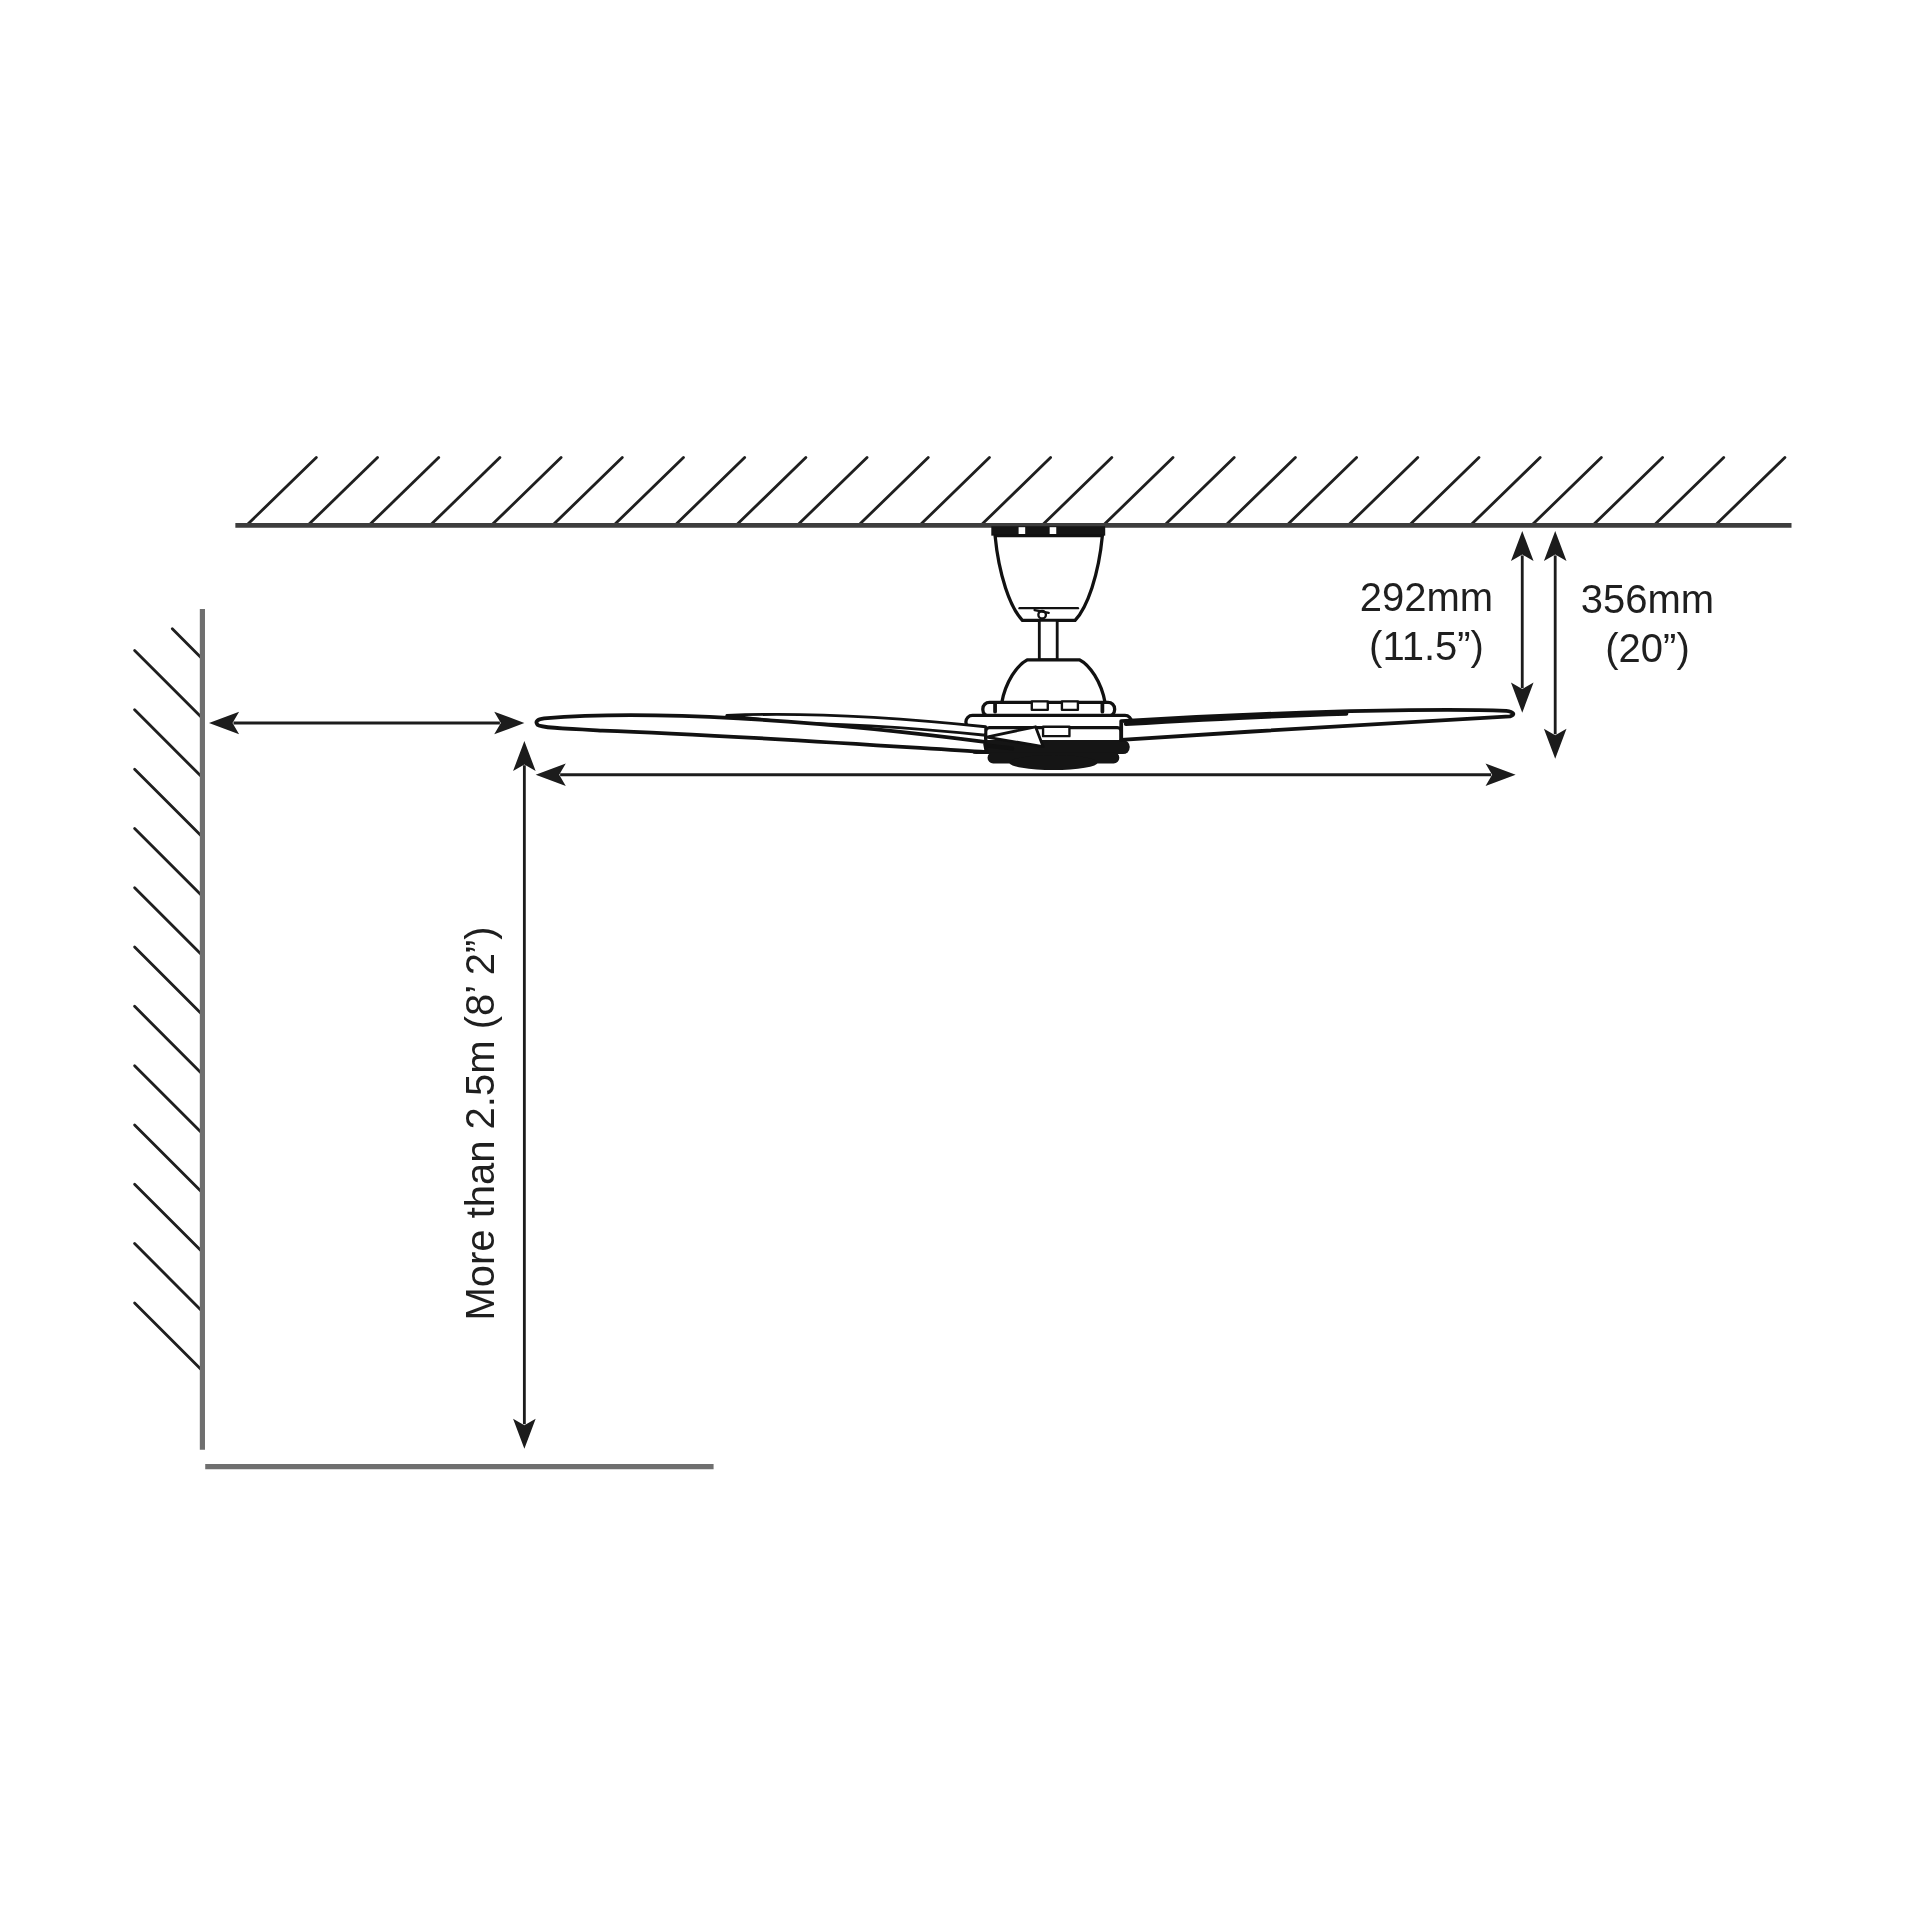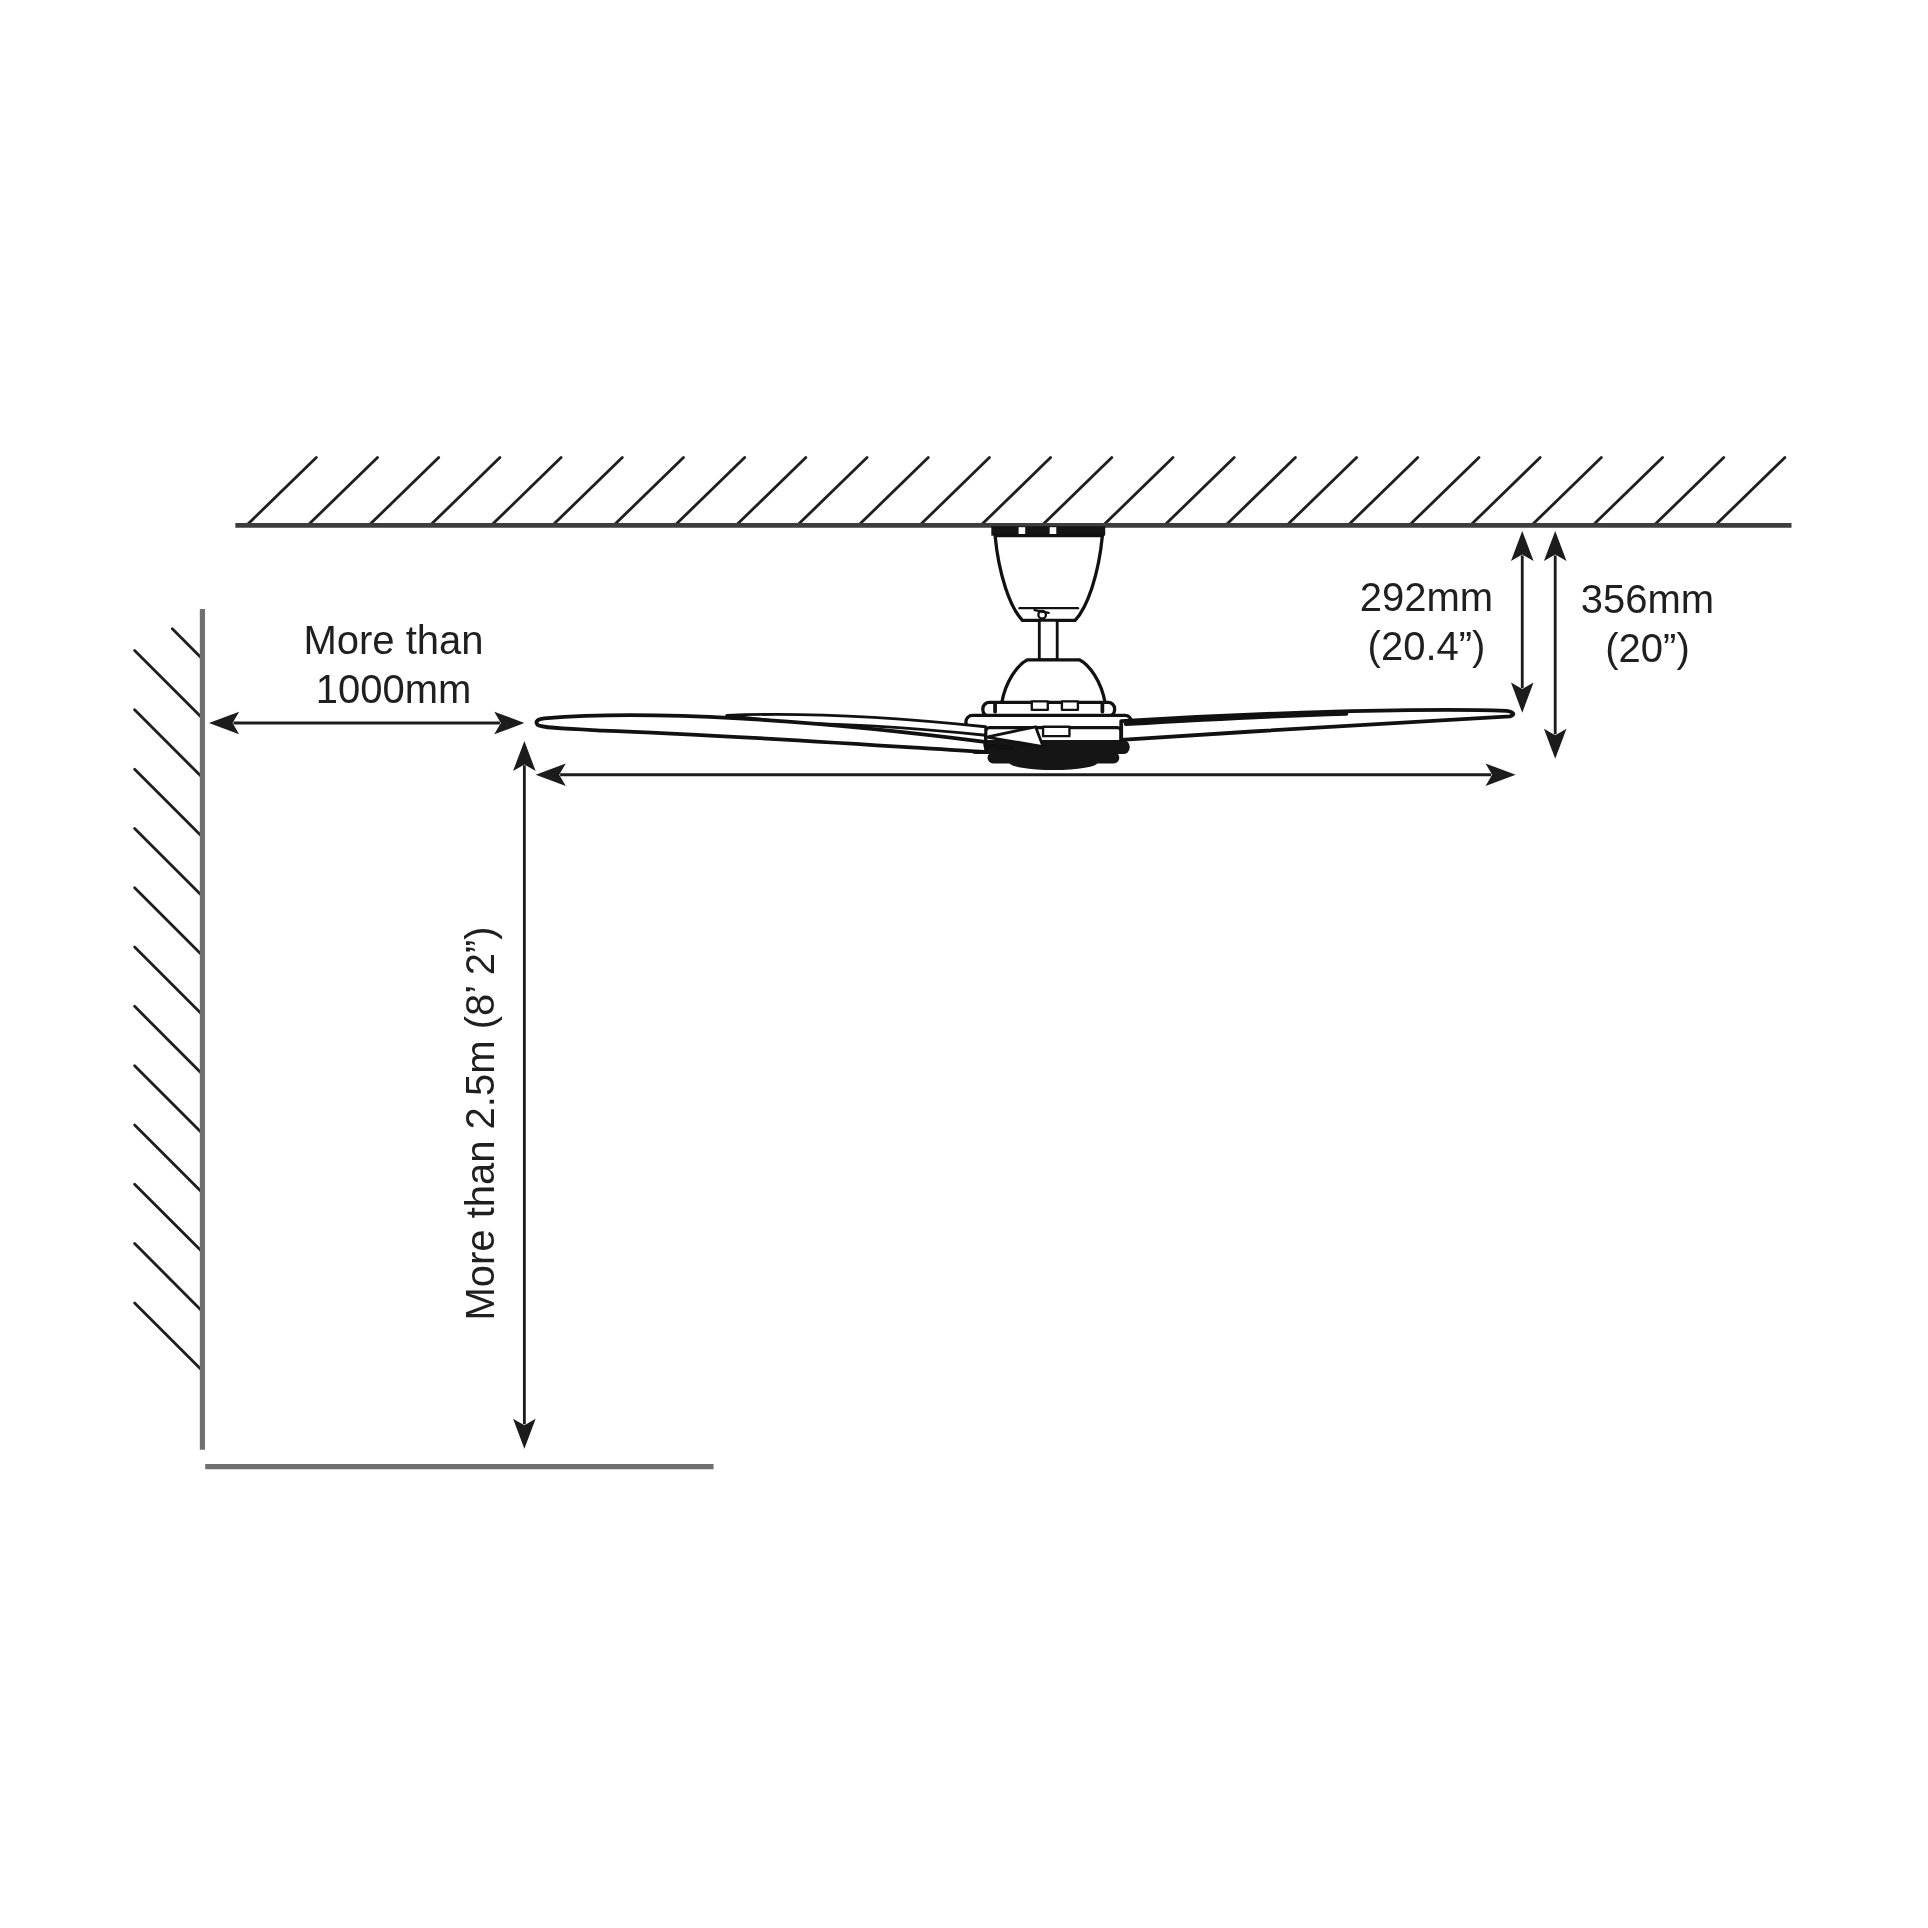--- a/index.html
+++ b/index.html
@@ -152,28 +152,24 @@
       <path d="M 1652,806 L 1640,774 L 1652,781 L 1664,774 Z" stroke="none"></path>
     </g>
 
     <g stroke="#1c1c1c" stroke-width="3" fill="#1c1c1c">
       <line x1="595" y1="823" x2="1584" y2="823"></line>
       <path d="M 569,823 L 601,811 L 594,823 L 601,835 Z" stroke="none"></path>
       <path d="M 1610,823 L 1578,811 L 1585,823 L 1578,835 Z" stroke="none"></path>
     </g>
   </svg>
 
-  <div class="dim-label" style="left:243px;top:616px;width:301px;">
-    <span>More than</span>
-    <span>1000mm</span>
-  </div>
 
   <div class="dim-label" style="left:1276px;top:573px;width:301px;">
     <span>292mm</span>
-    <span>(20.4”)</span>
+    <span>(11.5”)</span>
   </div>
 
   <div class="dim-label" style="left:1497px;top:575px;width:301px;">
     <span>356mm</span>
     <span>(20”)</span>
   </div>
 
 
   <div class="dim-label rotated" style="left:217px;top:1097px;width:527px;height:53px;">More than 2.5m (8’ 2”)</div>
 

